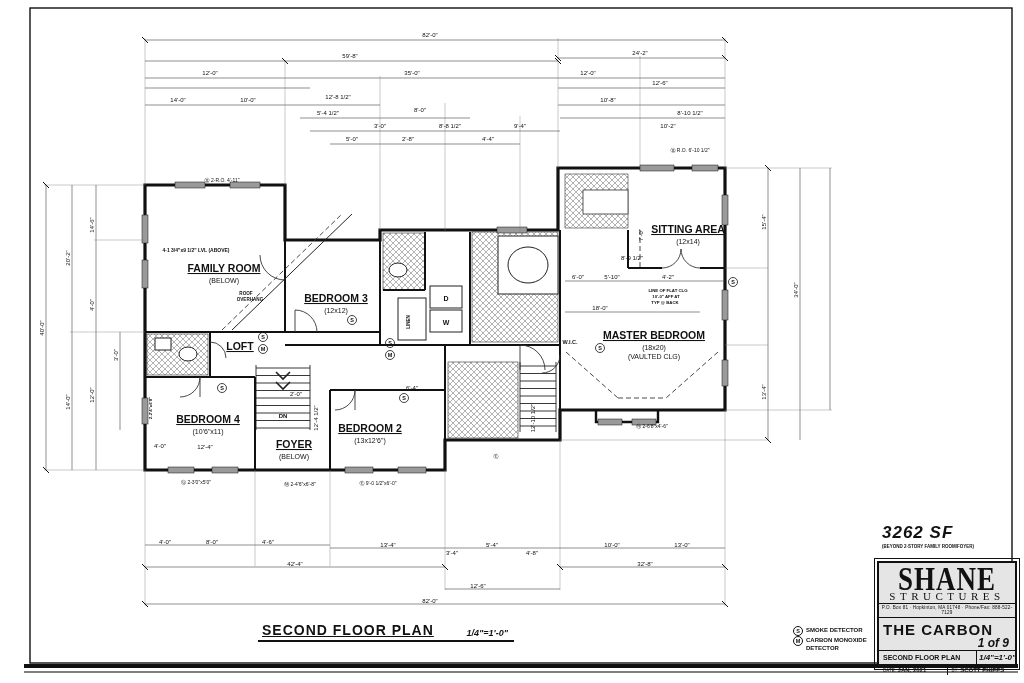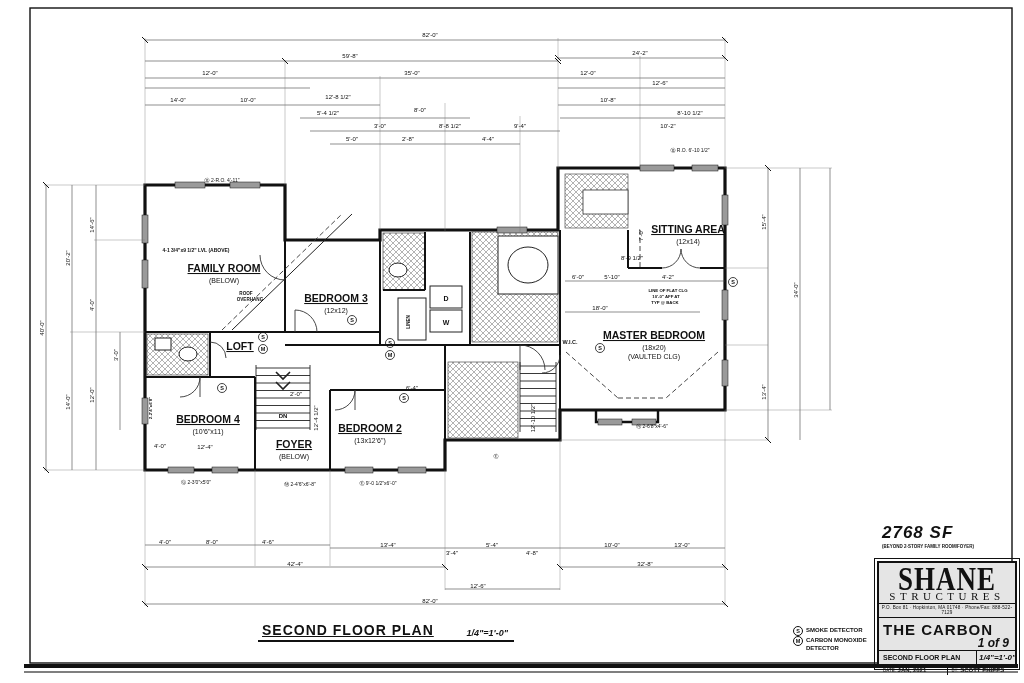--- a/index.html
+++ b/index.html
@@ -321,21 +321,21 @@
         <circle cx="222" cy="388" r="4.5" fill="none" stroke="#111" stroke-width="0.8"></circle>
         <text x="222" y="390" font-size="5.5" font-family="&quot;Liberation Sans&quot;,sans-serif" text-anchor="middle" fill="#111" font-weight="bold">S</text>
         <circle cx="404" cy="398" r="4.5" fill="none" stroke="#111" stroke-width="0.8"></circle>
         <text x="404" y="400" font-size="5.5" font-family="&quot;Liberation Sans&quot;,sans-serif" text-anchor="middle" fill="#111" font-weight="bold">S</text>
         <circle cx="733" cy="282" r="4.5" fill="none" stroke="#111" stroke-width="0.8"></circle>
         <text x="733" y="284" font-size="5.5" font-family="&quot;Liberation Sans&quot;,sans-serif" text-anchor="middle" fill="#111" font-weight="bold">S</text>
       </g>
   </svg>
 
   <div class="abs" id="area-note">
-    <span id="area-sf">2768 SF</span>
+    <span id="area-sf">3262 SF</span>
     <span id="area-sub">(BEYOND 2-STORY FAMILY ROOM/FOYER)</span>
   </div>
 
   <div class="abs" id="tblock">
     <div id="tb-logo">
       <div id="tb-shane">SHANE</div>
       <div id="tb-structures">STRUCTURES</div>
     </div>
     <div id="tb-address">P.O. Box 81 · Hopkinton, MA 01748 · Phone/Fax: 888-522-7129</div>
     <div id="tb-name" class="hand">THE CARBON</div>

